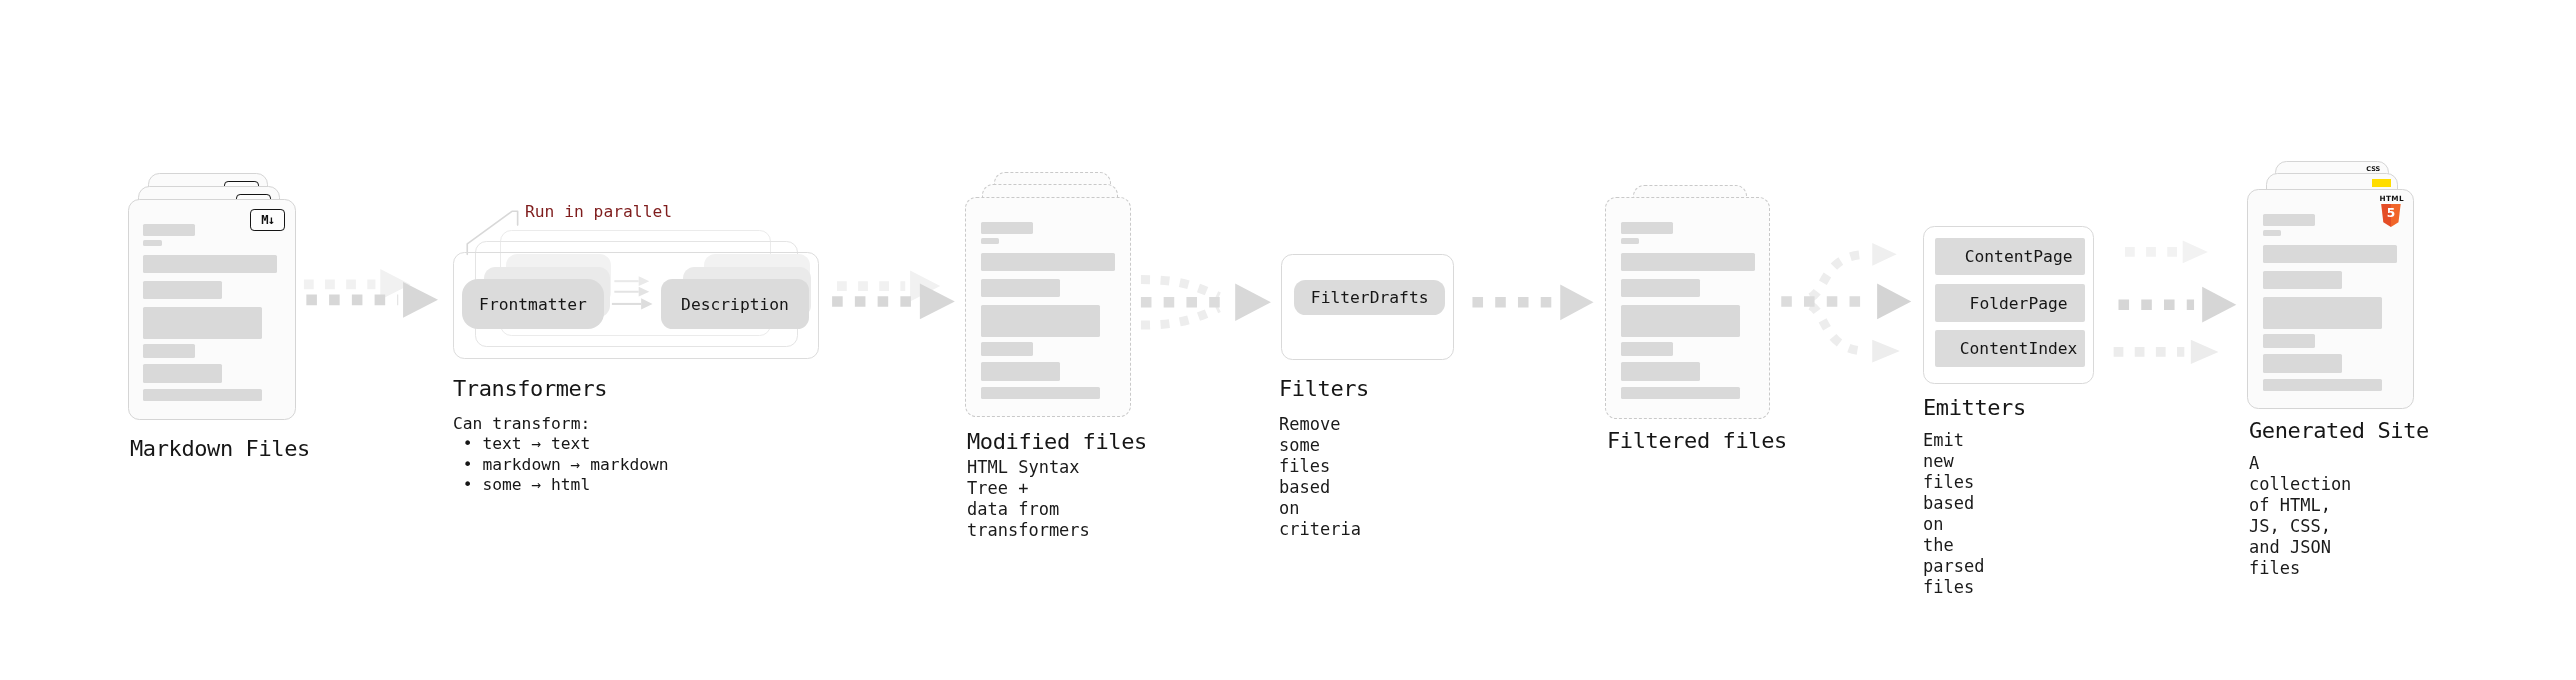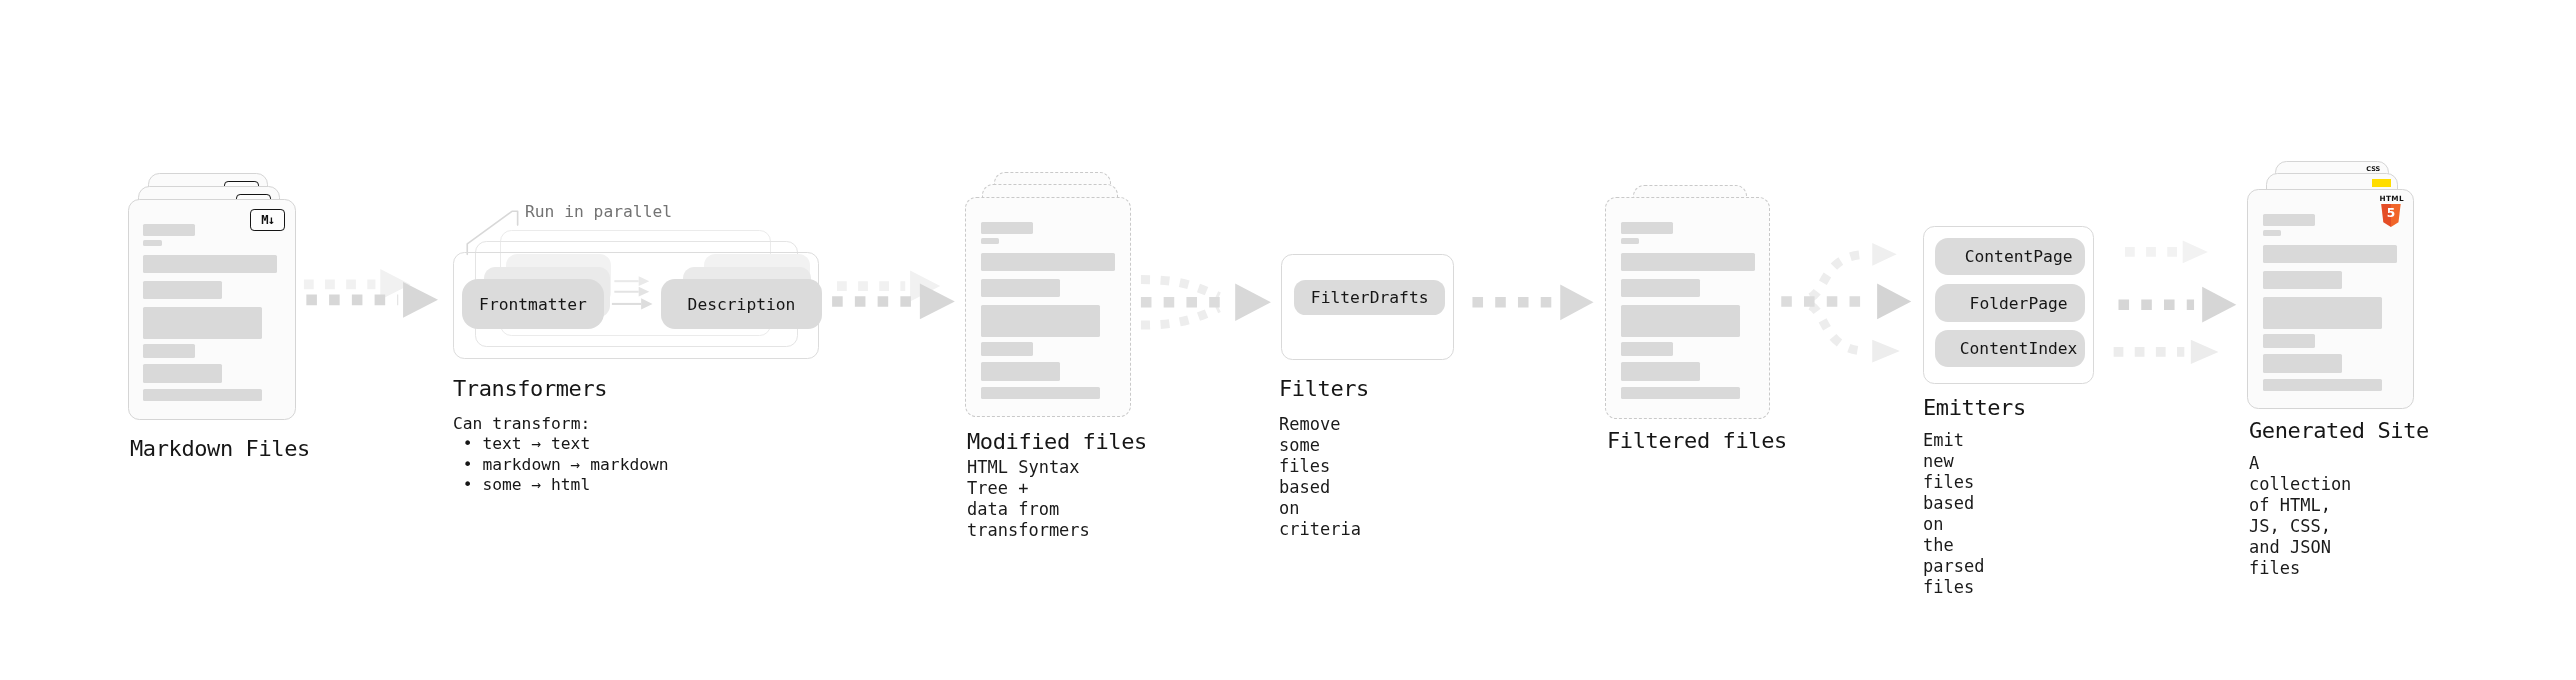--- a/index.html
+++ b/index.html
@@ -27,28 +27,28 @@
             font-size:12.2px;font-weight:700;letter-spacing:-0.8px;color:#111;}
 
   
   .box{position:absolute;box-sizing:border-box;border:1.6px solid #dcdcdc;border-radius:11.4px;background:transparent;}
   .box.mid{border-color:#e4e4e4;}
   .box.back{border-color:#ebebeb;}
   .pill{position:absolute;box-sizing:border-box;background:#dbdbdb;border-radius:11.4px;
         display:flex;align-items:center;justify-content:center;font-size:16.3px;color:#161616;}
   .pill.ghost2{background:#eaeaea;}
   .pill.ghost3{background:#f2f2f2;}
-  .pill.small{border-radius:13px;padding-left:18px;}
+  .pill.small{border-radius:2px;padding-left:18px;}
 
   
   .stage-title{position:absolute;font-size:22px;font-weight:500;letter-spacing:-0.4px;color:#161616;white-space:nowrap;}
   .stage-desc{position:absolute;font-size:17px;line-height:21px;color:#1a1a1a;white-space:pre-line;}
   .sub{font-size:16.3px;line-height:20.3px;}
   .bullet{font-size:16.3px;line-height:20.3px;padding-left:9.8px;white-space:nowrap;}
-  .annotation{position:absolute;font-size:16.3px;color:#737373;white-space:nowrap;}
+  .annotation{position:absolute;font-size:16.3px;color:#7f1d1d;white-space:nowrap;}
 
   
   .html5-badge{position:absolute;right:10.6px;top:4.1px;width:23px;text-align:center;}
   .html5-badge .word{font-size:7.3px;font-weight:800;letter-spacing:0.4px;color:#111;font-family:"DejaVu Sans","Liberation Sans",sans-serif;}
   .html5-shield{width:19.5px;height:23px;margin:0.8px auto 0;background:linear-gradient(90deg,#e44d26 50%,#f16529 50%);
                 clip-path:polygon(0 0,100% 0,89% 80%,50% 100%,11% 80%);
                 display:flex;align-items:flex-start;justify-content:center;}
   .html5-shield span{color:#fff;font-size:12.2px;font-weight:700;line-height:18px;font-family:"DejaVu Sans","Liberation Sans",sans-serif;}
   .js-badge{position:absolute;right:6.5px;top:4.9px;width:18.7px;height:8.1px;background:#ffdd00;}
   .css-badge{position:absolute;right:5.7px;top:4.1px;width:18px;text-align:center;}
@@ -148,21 +148,21 @@
     <div class="box back" style="left:500px;top:230px;width:271px;height:106px;"></div>
     <div class="box mid" style="left:475px;top:241px;width:323px;height:106px;"></div>
     <div class="box" style="left:453px;top:252px;width:366px;height:107px;"></div>
 
     <div class="pill ghost3" style="left:506px;top:254px;width:105px;height:50px;"></div>
     <div class="pill ghost2" style="left:484px;top:267px;width:126px;height:50px;"></div>
     <div class="pill" style="left:462px;top:279px;width:142px;height:50px;border-radius:16px;">Frontmatter</div>
 
     <div class="pill ghost3" style="left:704px;top:254px;width:106px;height:50px;"></div>
     <div class="pill ghost2" style="left:683px;top:267px;width:128px;height:50px;"></div>
-    <div class="pill" style="left:661px;top:279px;width:161px;height:50px;border-radius:14px;">Description</div>
+    <div class="pill" style="left:661px;top:279px;width:148px;height:50px;">Description</div>
 
     <div class="stage-title" style="left:453px;top:376px;">Transformers</div>
     <div class="abs" style="left:453px;top:414px;">
       <div class="sub">Can transform:</div>
       <div class="bullet">• text → text</div>
       <div class="bullet">• markdown → markdown</div>
       <div class="bullet">• some → html</div>
     </div>
   </div>
 

